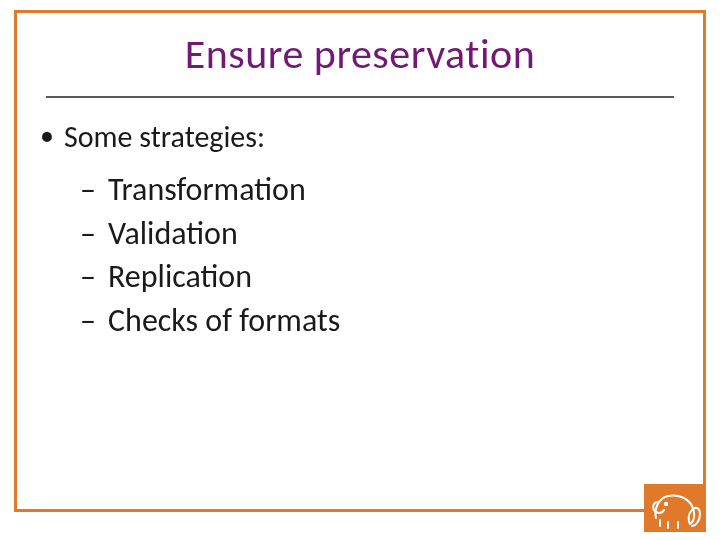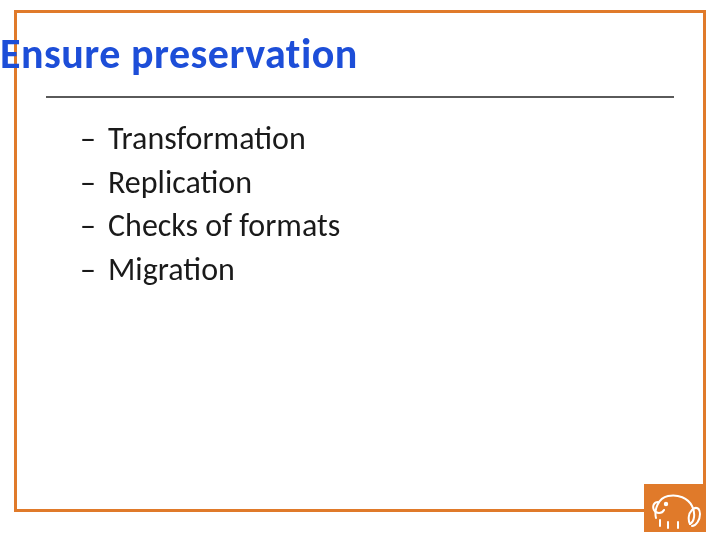--- a/index.html
+++ b/index.html
@@ -16,24 +16,24 @@
     left: 14px;
     right: 14px;
     bottom: 28px;
     border: 3px solid #e07a2a;
   }
   .title {
     position: absolute;
     top: 28px;
     left: 0;
     width: 100%;
-    text-align: left;
+    text-align: center;
     font-size: 42px;
-    font-weight: 700;
-    color: #1d4ed8;
+    font-weight: 400;
+    color: #701a75;
     letter-spacing: 0.5px;
   }
   .hr {
     position: absolute;
     top: 96px;
     left: 46px;
     right: 46px;
     height: 0;
     border-top: 2px solid #5a5a5a;
   }
@@ -84,24 +84,25 @@
 <body>
 
 <div class="slide">
   <div class="frame"></div>
 
   <div class="title">Ensure preservation</div>
 
   <div class="hr"></div>
 
   <div class="content">
+    <div class="bullet-1">Some strategies:</div>
     <div class="bullet-2">Transformation</div>
+    <div class="bullet-2">Validation</div>
     <div class="bullet-2">Replication</div>
     <div class="bullet-2">Checks of formats</div>
-    <div class="bullet-2">Migration</div>
   </div>
 
   <div class="logo">
     <svg viewBox="0 0 62 48">
       <rect x="0" y="0" width="62" height="48" fill="#e07a2a"></rect>
       <g fill="none" stroke="#ffffff" stroke-width="2" stroke-linecap="round" stroke-linejoin="round">
         <path d="M12 34 C10 26 14 14 24 12 C34 10 44 14 48 22 C52 30 50 38 46 40"></path>
         <path d="M46 40 C44 36 44 30 48 26 C52 22 56 24 56 30 C56 36 52 42 48 42"></path>
         <circle cx="22" cy="20" r="1.2" fill="#ffffff"></circle>
         <path d="M16 36 L16 42 M24 38 L24 44 M34 38 L34 44"></path>

